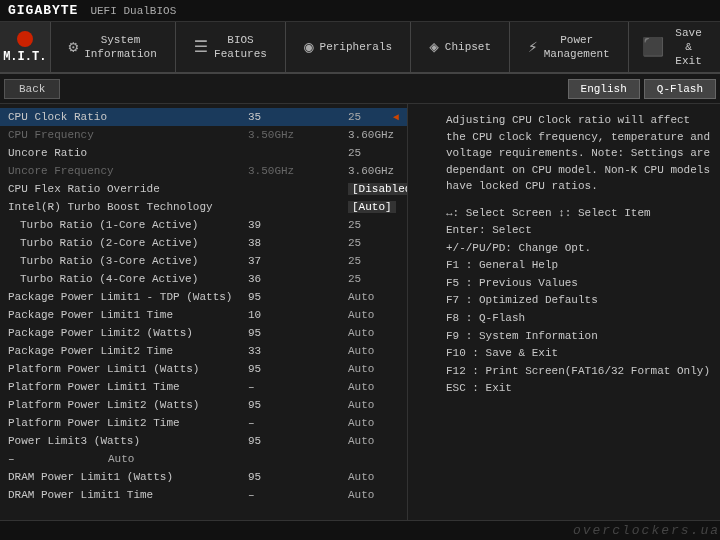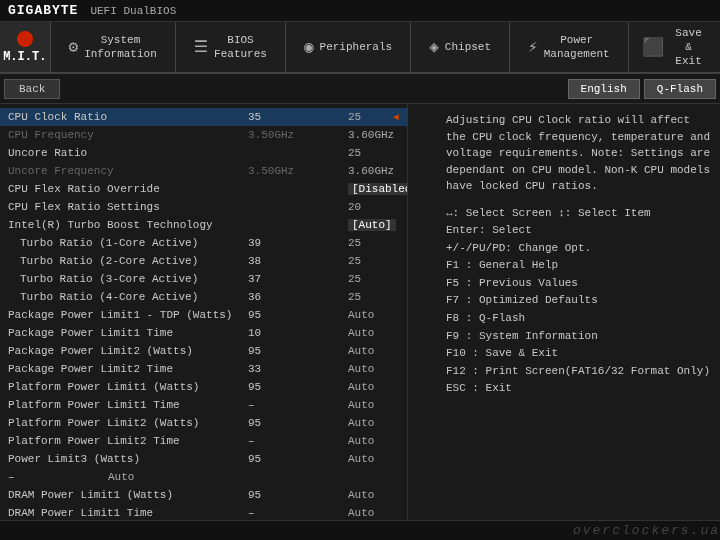--- a/index.html
+++ b/index.html
@@ -303,25 +303,20 @@
         </div>
         <div class="setting-row">
           <span class="setting-name dimmed">Uncore Frequency</span>
           <span class="setting-value dimmed">3.50GHz</span>
           <span class="setting-value2">3.60GHz</span>
         </div>
         <div class="setting-row">
           <span class="setting-name">CPU Flex Ratio Override</span>
           <span class="setting-value"></span>
           <span class="setting-value2"><span class="value-box">[Disabled]</span></span>
-        </div>
-        <div class="setting-row">
-          <span class="setting-name">CPU Flex Ratio Settings</span>
-          <span class="setting-value"></span>
-          <span class="setting-value2">20</span>
         </div>
         <div class="setting-row">
           <span class="setting-name">Intel(R) Turbo Boost Technology</span>
           <span class="setting-value"></span>
           <span class="setting-value2"><span class="value-box">[Auto]</span></span>
         </div>
         <div class="setting-row">
           <span class="setting-name indented">Turbo Ratio (1-Core Active)</span>
           <span class="setting-value">39</span>
           <span class="setting-value2">25</span>

